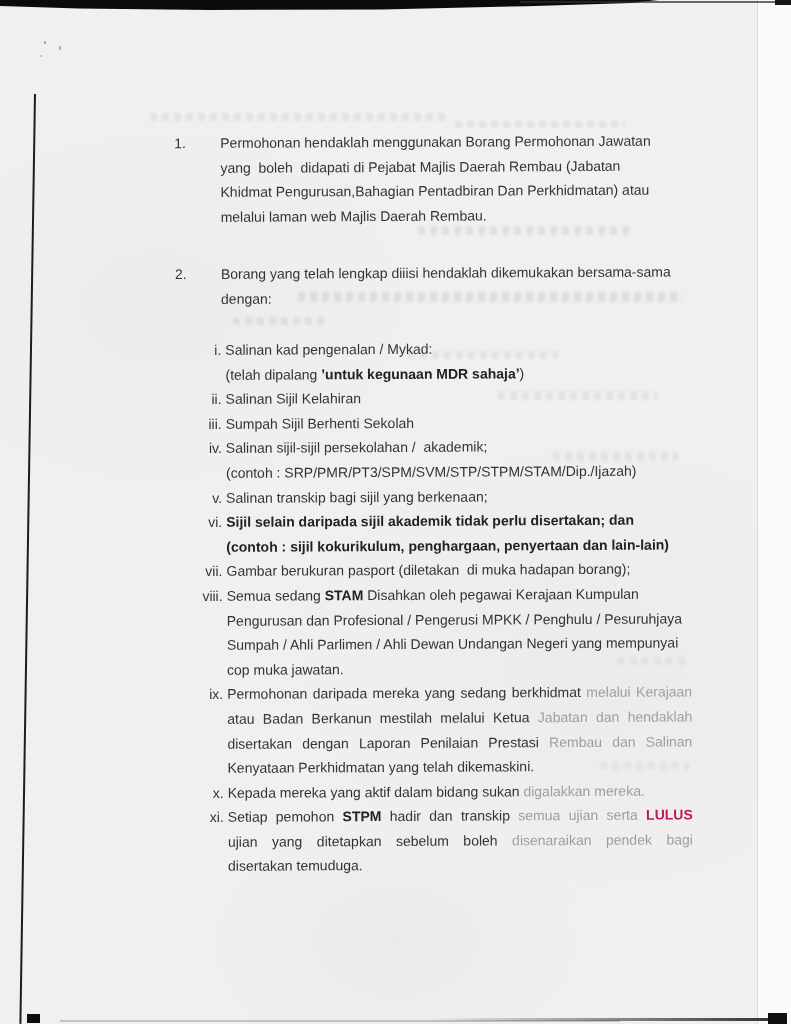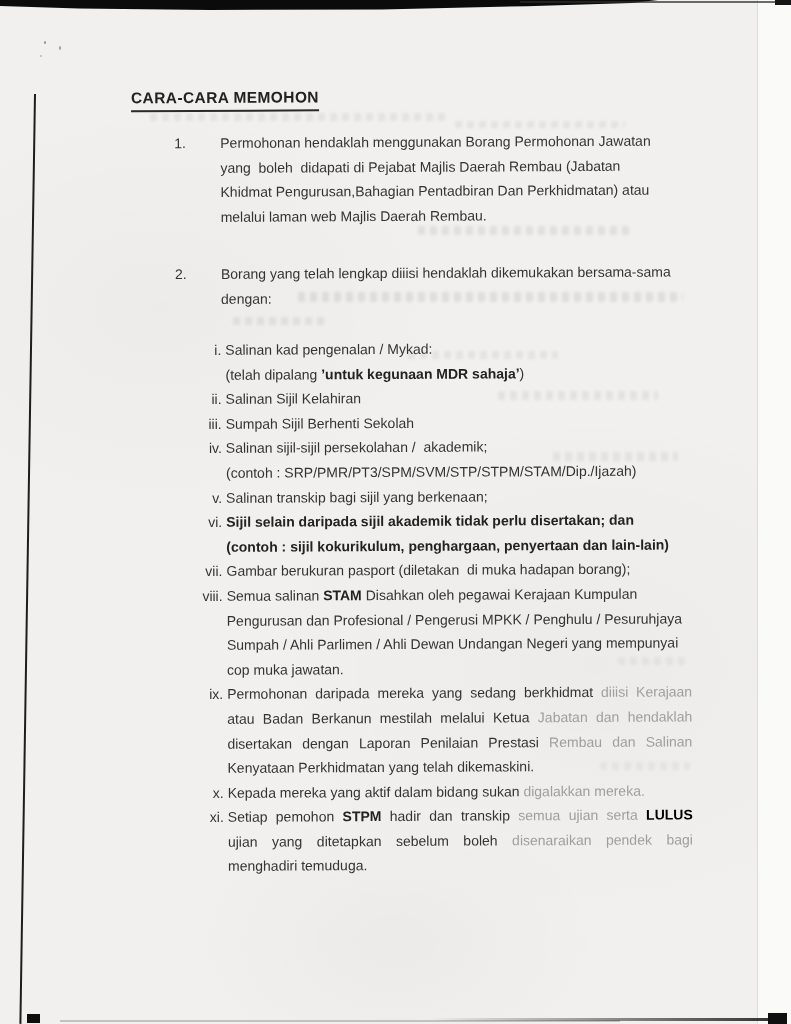--- a/index.html
+++ b/index.html
@@ -46,21 +46,21 @@
   .num-item .num{width:46px;flex:none;font-size:14px;line-height:24.6px;}
   .body{flex:1;min-width:0;}
   .line{font-size:14px;line-height:24.6px;min-height:24.6px;white-space:pre-wrap;}
   .line.j{white-space:normal;text-align:justify;text-align-last:justify;}
   .roman-list{position:absolute;left:199px;top:337px;width:492px;}
   .roman-item{display:flex;}
   .rnum{width:23px;flex:none;text-align:right;font-size:14px;line-height:24.6px;}
   .roman-item .body{margin-left:4px;}
   .b{font-weight:bold;color:var(--ink-bold,#222222);}
   .f{color:var(--ink-faded,#9e9e9e);}
-  .b.f{color:#000000;}
+  .b.f{color:#be185d;}
 </style>
 </head>
 <body>
 
 <div class="scan">
 
   <div class="right-strip"></div>
 
   <div class="ghost" style="left:150px;top:113px;width:300px;height:8px;opacity:.10"></div>
   <div class="ghost" style="left:455px;top:121px;width:170px;height:7px;opacity:.10"></div>
@@ -79,21 +79,20 @@
   <div class="edge-left"></div>
   <div class="blob-bl"></div>
   <div class="edge-bottom"></div>
   <div class="edge-bottom-right"></div>
   <div class="blob-br"></div>
   <div class="speck" style="left:44px;top:41px;width:2px;height:3px;opacity:.7"></div>
   <div class="speck" style="left:59px;top:46px;width:2px;height:4px;opacity:.6"></div>
   <div class="speck" style="left:40px;top:55px;width:2px;height:2px;opacity:.4"></div>
 
   <div class="tilt">
-    <div class="title">CARA-CARA MEMOHON</div>
     <div class="num-list" id="num-list">
         <div class="num-item">
           <div class="num">1.</div>
           <div class="body">
             <div class="line"><span>Permohonan hendaklah menggunakan Borang Permohonan Jawatan</span></div>
             <div class="line"><span>yang  boleh  didapati di Pejabat Majlis Daerah Rembau (Jabatan</span></div>
             <div class="line"><span>Khidmat Pengurusan,Bahagian Pentadbiran Dan Perkhidmatan) atau</span></div>
             <div class="line"><span>melalui laman web Majlis Daerah Rembau.</span></div>
           </div>
         </div>
@@ -147,45 +146,45 @@
         </div>
         <div class="roman-item">
           <div class="rnum">vii.</div>
           <div class="body">
             <div class="line"><span>Gambar berukuran pasport (diletakan  di muka hadapan borang);</span></div>
           </div>
         </div>
         <div class="roman-item">
           <div class="rnum">viii.</div>
           <div class="body">
-            <div class="line"><span>Semua salinan </span><span class="b">STAM</span><span> Disahkan oleh pegawai Kerajaan Kumpulan</span></div>
+            <div class="line"><span>Semua sedang </span><span class="b">STAM</span><span> Disahkan oleh pegawai Kerajaan Kumpulan</span></div>
             <div class="line"><span>Pengurusan dan Profesional / Pengerusi MPKK / Penghulu / Pesuruhjaya</span></div>
             <div class="line"><span>Sumpah / Ahli Parlimen / Ahli Dewan Undangan Negeri yang mempunyai</span></div>
             <div class="line"><span>cop muka jawatan.</span></div>
           </div>
         </div>
         <div class="roman-item">
           <div class="rnum">ix.</div>
           <div class="body">
-            <div class="line j"><span>Permohonan daripada mereka yang sedang berkhidmat </span><span class="f">diiisi Kerajaan</span></div>
+            <div class="line j"><span>Permohonan daripada mereka yang sedang berkhidmat </span><span class="f">melalui Kerajaan</span></div>
             <div class="line j"><span>atau Badan Berkanun mestilah melalui Ketua </span><span class="f">Jabatan dan hendaklah</span></div>
             <div class="line j"><span>disertakan dengan Laporan Penilaian Prestasi </span><span class="f">Rembau dan Salinan</span></div>
             <div class="line"><span>Kenyataan Perkhidmatan yang telah dikemaskini.</span></div>
           </div>
         </div>
         <div class="roman-item">
           <div class="rnum">x.</div>
           <div class="body">
             <div class="line"><span>Kepada mereka yang aktif dalam bidang sukan </span><span class="f">digalakkan mereka.</span></div>
           </div>
         </div>
         <div class="roman-item">
           <div class="rnum">xi.</div>
           <div class="body">
             <div class="line j"><span>Setiap pemohon </span><span class="b">STPM</span><span> hadir dan transkip </span><span class="f">semua ujian serta </span><span class="b f">LULUS</span></div>
             <div class="line j"><span>ujian yang ditetapkan sebelum boleh </span><span class="f">disenaraikan pendek bagi</span></div>
-            <div class="line"><span>menghadiri temuduga.</span></div>
+            <div class="line"><span>disertakan temuduga.</span></div>
           </div>
         </div>
       </div>
   </div>
 
 </div>
 
 </body></html>

